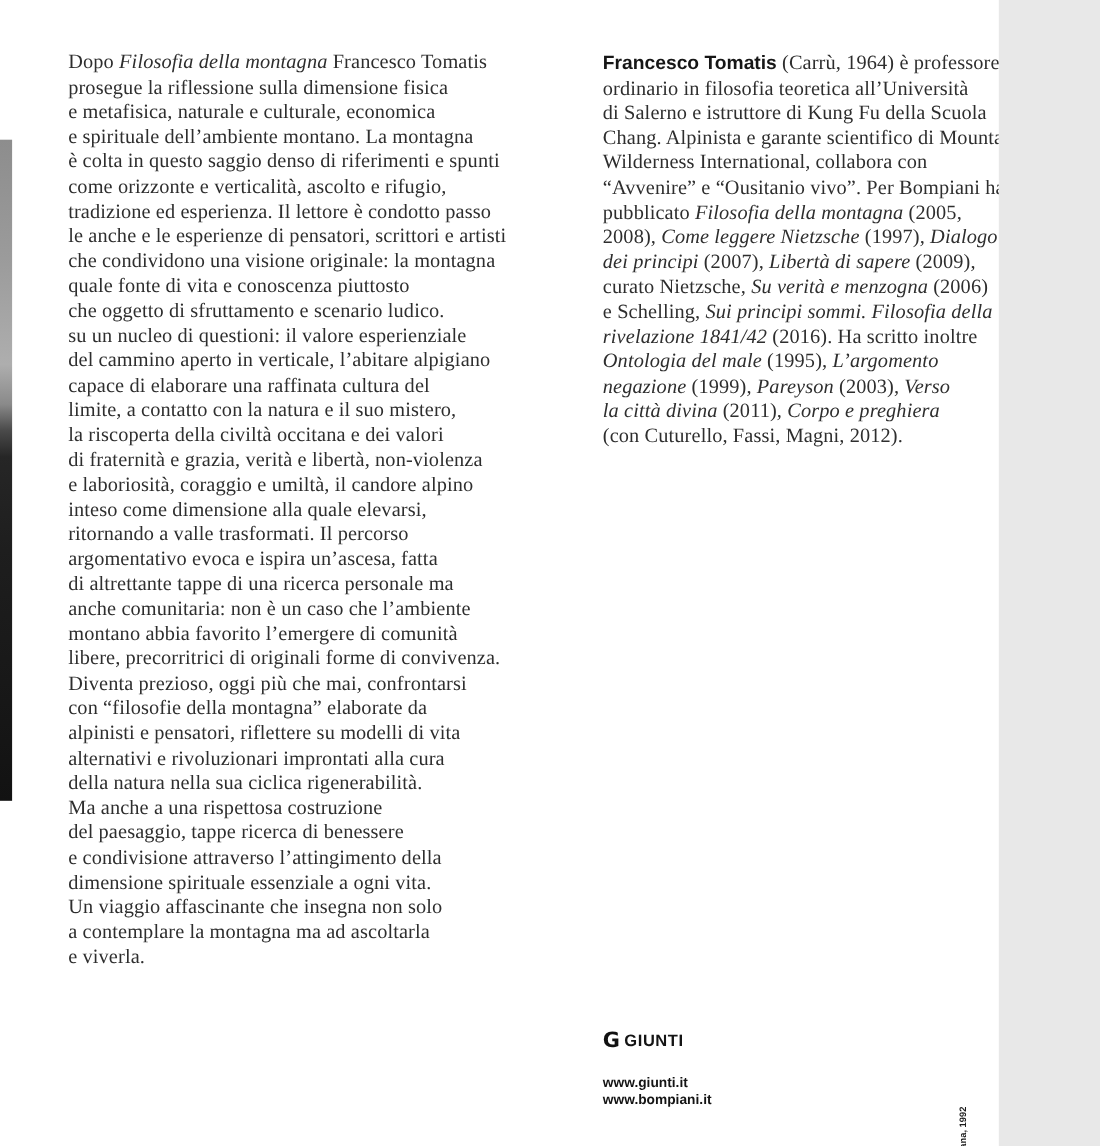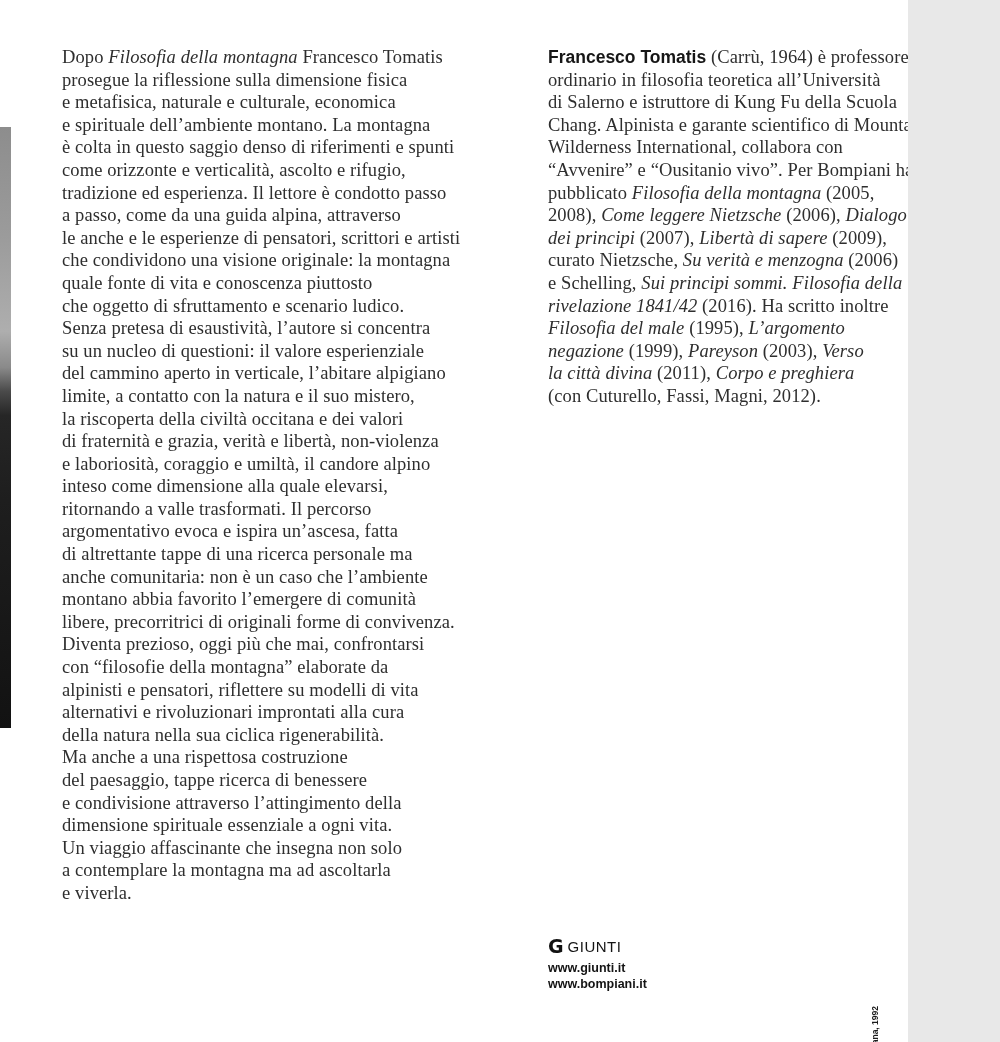--- a/index.html
+++ b/index.html
@@ -39,23 +39,23 @@
     position:absolute;left:548px;top:936px;
     font-family:"Liberation Sans", sans-serif;color:#111;
   }
   .logo-row{display:flex;align-items:center;gap:4px;height:20px;}
   .g-mark{
     display:inline-block;
     font-family:"DejaVu Sans", sans-serif;font-weight:700;
     font-size:19px;line-height:17px;color:#111;
   }
   .wordmark{
-    font-weight:400;font-size:15px;letter-spacing:0.5px;color:#141414;
+    font-weight:700;font-size:15px;letter-spacing:0.5px;color:#141414;
   }
-  .urls{margin-top:4px;font-weight:700;font-size:12.5px;line-height:16px;color:#141414;}
+  .urls{margin-top:20px;font-weight:700;font-size:12.5px;line-height:16px;color:#141414;}
   .spine-caption{
     position:absolute;right:16px;bottom:36px;
     transform:rotate(-90deg);transform-origin:100% 100%;
     font-family:"Liberation Sans", sans-serif;font-weight:700;
     font-size:8.5px;line-height:11px;color:#1a1a1a;
     white-space:nowrap;
   }
 </style>
 </head>
 <body>
@@ -67,28 +67,27 @@
   <div class="gold-bar"></div>
 
   <div class="col col-left">
       <div class="text-line"><span class="seg-r">Dopo </span><span class="seg-i">Filosofia della montagna</span><span class="seg-r"> Francesco Tomatis</span></div>
       <div class="text-line"><span class="seg-r">prosegue la riflessione sulla dimensione fisica</span></div>
       <div class="text-line"><span class="seg-r">e metafisica, naturale e culturale, economica</span></div>
       <div class="text-line"><span class="seg-r">e spirituale dell’ambiente montano. La montagna</span></div>
       <div class="text-line"><span class="seg-r">è colta in questo saggio denso di riferimenti e spunti</span></div>
       <div class="text-line"><span class="seg-r">come orizzonte e verticalità, ascolto e rifugio,</span></div>
       <div class="text-line"><span class="seg-r">tradizione ed esperienza. Il lettore è condotto passo</span></div>
-      <div class="text-line"><span class="seg-r">a passo, come da una guida alpina, attraverso</span></div>
       <div class="text-line"><span class="seg-r">le anche e le esperienze di pensatori, scrittori e artisti</span></div>
       <div class="text-line"><span class="seg-r">che condividono una visione originale: la montagna</span></div>
       <div class="text-line"><span class="seg-r">quale fonte di vita e conoscenza piuttosto</span></div>
       <div class="text-line"><span class="seg-r">che oggetto di sfruttamento e scenario ludico.</span></div>
-      <div class="text-line"><span class="seg-r">Senza pretesa di esaustività, l’autore si concentra</span></div>
       <div class="text-line"><span class="seg-r">su un nucleo di questioni: il valore esperienziale</span></div>
       <div class="text-line"><span class="seg-r">del cammino aperto in verticale, l’abitare alpigiano</span></div>
+      <div class="text-line"><span class="seg-r">capace di elaborare una raffinata cultura del</span></div>
       <div class="text-line"><span class="seg-r">limite, a contatto con la natura e il suo mistero,</span></div>
       <div class="text-line"><span class="seg-r">la riscoperta della civiltà occitana e dei valori</span></div>
       <div class="text-line"><span class="seg-r">di fraternità e grazia, verità e libertà, non-violenza</span></div>
       <div class="text-line"><span class="seg-r">e laboriosità, coraggio e umiltà, il candore alpino</span></div>
       <div class="text-line"><span class="seg-r">inteso come dimensione alla quale elevarsi,</span></div>
       <div class="text-line"><span class="seg-r">ritornando a valle trasformati. Il percorso</span></div>
       <div class="text-line"><span class="seg-r">argomentativo evoca e ispira un’ascesa, fatta</span></div>
       <div class="text-line"><span class="seg-r">di altrettante tappe di una ricerca personale ma</span></div>
       <div class="text-line"><span class="seg-r">anche comunitaria: non è un caso che l’ambiente</span></div>
       <div class="text-line"><span class="seg-r">montano abbia favorito l’emergere di comunità</span></div>
@@ -108,26 +107,26 @@
     </div>
 
   <div class="col col-right">
       <div class="text-line"><span class="seg-b">Francesco Tomatis</span><span class="seg-r"> (Carrù, 1964) è professore</span></div>
       <div class="text-line"><span class="seg-r">ordinario in filosofia teoretica all’Università</span></div>
       <div class="text-line"><span class="seg-r">di Salerno e istruttore di Kung Fu della Scuola</span></div>
       <div class="text-line"><span class="seg-r">Chang. Alpinista e garante scientifico di Mountain</span></div>
       <div class="text-line"><span class="seg-r">Wilderness International, collabora con</span></div>
       <div class="text-line"><span class="seg-r">“Avvenire” e “Ousitanio vivo”. Per Bompiani ha</span></div>
       <div class="text-line"><span class="seg-r">pubblicato </span><span class="seg-i">Filosofia della montagna</span><span class="seg-r"> (2005,</span></div>
-      <div class="text-line"><span class="seg-r">2008), </span><span class="seg-i">Come leggere Nietzsche</span><span class="seg-r"> (2006), </span><span class="seg-i">Dialogo</span></div>
+      <div class="text-line"><span class="seg-r">2008), </span><span class="seg-i">Come leggere Nietzsche</span><span class="seg-r"> (1997), </span><span class="seg-i">Dialogo</span></div>
       <div class="text-line"><span class="seg-i">dei principi</span><span class="seg-r"> (2007), </span><span class="seg-i">Libertà di sapere</span><span class="seg-r"> (2009),</span></div>
       <div class="text-line"><span class="seg-r">curato Nietzsche, </span><span class="seg-i">Su verità e menzogna</span><span class="seg-r"> (2006)</span></div>
       <div class="text-line"><span class="seg-r">e Schelling, </span><span class="seg-i">Sui principi sommi. Filosofia della</span></div>
       <div class="text-line"><span class="seg-i">rivelazione 1841/42</span><span class="seg-r"> (2016). Ha scritto inoltre</span></div>
-      <div class="text-line"><span class="seg-i">Filosofia del male</span><span class="seg-r"> (1995), </span><span class="seg-i">L’argomento</span></div>
+      <div class="text-line"><span class="seg-i">Ontologia del male</span><span class="seg-r"> (1995), </span><span class="seg-i">L’argomento</span></div>
       <div class="text-line"><span class="seg-i">negazione</span><span class="seg-r"> (1999), </span><span class="seg-i">Pareyson</span><span class="seg-r"> (2003), </span><span class="seg-i">Verso</span></div>
       <div class="text-line"><span class="seg-i">la città divina</span><span class="seg-r"> (2011), </span><span class="seg-i">Corpo e preghiera</span></div>
       <div class="text-line"><span class="seg-r">(con Cuturello, Fassi, Magni, 2012).</span></div>
     </div>
 
   <div class="publisher">
     <div class="logo-row">
       <span class="g-mark">G</span>
       <span class="wordmark">GIUNTI</span>
     </div>

